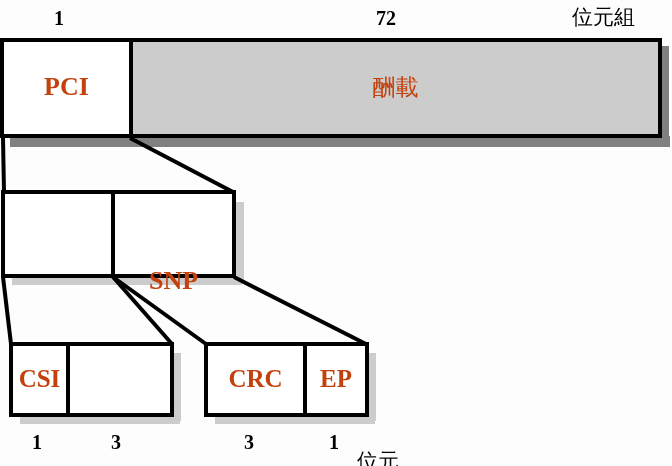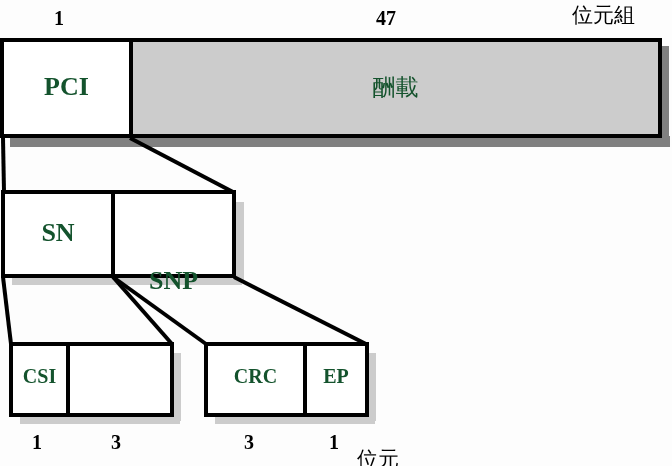--- a/index.html
+++ b/index.html
@@ -29,33 +29,33 @@
     white-space: nowrap;
     line-height: 1;
   }
   .num-lbl {
     font-size: 20px;
     font-family: "Liberation Serif", "DejaVu Serif", serif;
   }
   .cjk-lbl {
     font-size: 21px;
     font-weight: normal;
-    font-family: Liberation Mono, monospace;
+    font-family: Liberation Sans, sans-serif;
   }
   .box-text {
     position: absolute;
     font-family: "Liberation Serif", "DejaVu Serif", serif;
     font-weight: bold;
-    color: #14532d;
+    color: #c2410c;
     white-space: nowrap;
     text-align: center;
     line-height: 1;
   }
   .box-text.big { font-size: 26px; }
-  .box-text.mid { font-size: 20px; }
+  .box-text.mid { font-size: 25px; }
   .box-text.cjk {
     font-family: Liberation Sans, sans-serif;
     font-weight: normal;
     font-size: 23px;
   }
 </style>
 </head>
 <body>
 
 <div id="canvas">
@@ -89,27 +89,26 @@
     <line x1="234" y1="277" x2="366" y2="344" stroke="#000000" stroke-width="4"></line>
 
     <rect x="11" y="344" width="57" height="71" fill="#ffffff" stroke="#000000" stroke-width="4"></rect>
     <rect x="68" y="344" width="104" height="71" fill="#ffffff" stroke="#000000" stroke-width="4"></rect>
 
     <rect x="206" y="344" width="99" height="71" fill="#ffffff" stroke="#000000" stroke-width="4"></rect>
     <rect x="305" y="344" width="62" height="71" fill="#ffffff" stroke="#000000" stroke-width="4"></rect>
   </svg>
 
   <div class="lbl num-lbl" style="left:54px; top:8px;">1</div>
-  <div class="lbl num-lbl" style="left:376px; top:8px;">47</div>
+  <div class="lbl num-lbl" style="left:376px; top:8px;">72</div>
   <div class="lbl cjk-lbl" style="left:572px; top:6px;">位元組</div>
 
   <div class="box-text big" style="left:2px; top:74px; width:129px;">PCI</div>
   <div class="box-text cjk" style="left:131px; top:76px; width:529px;">酬載</div>
 
-  <div class="box-text big" style="left:3px; top:220px; width:110px;">SN</div>
   <div class="box-text big" style="left:113px; top:220px; width:121px;margin-top:48px;">SNP</div>
 
   <div class="box-text mid" style="left:11px; top:366px; width:57px;">CSI</div>
 
   <div class="box-text mid" style="left:206px; top:366px; width:99px;">CRC</div>
   <div class="box-text mid" style="left:305px; top:366px; width:62px;">EP</div>
 
   <div class="lbl num-lbl" style="left:32px; top:432px;">1</div>
   <div class="lbl num-lbl" style="left:111px; top:432px;">3</div>
   <div class="lbl num-lbl" style="left:244px; top:432px;">3</div>

